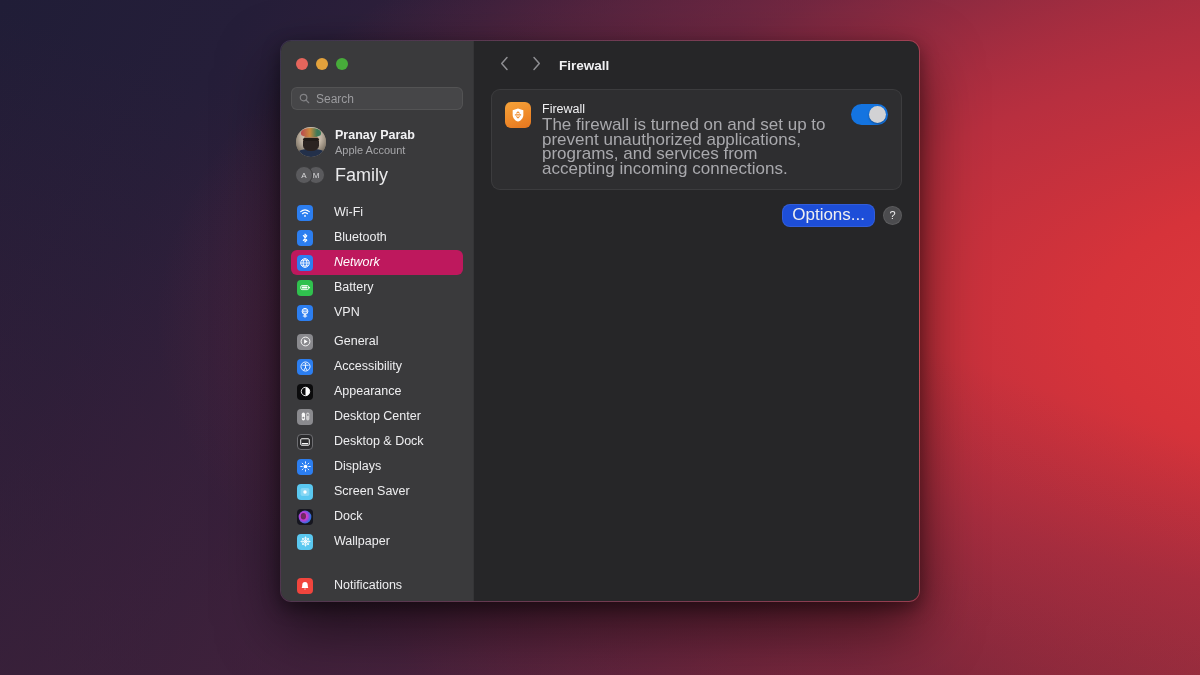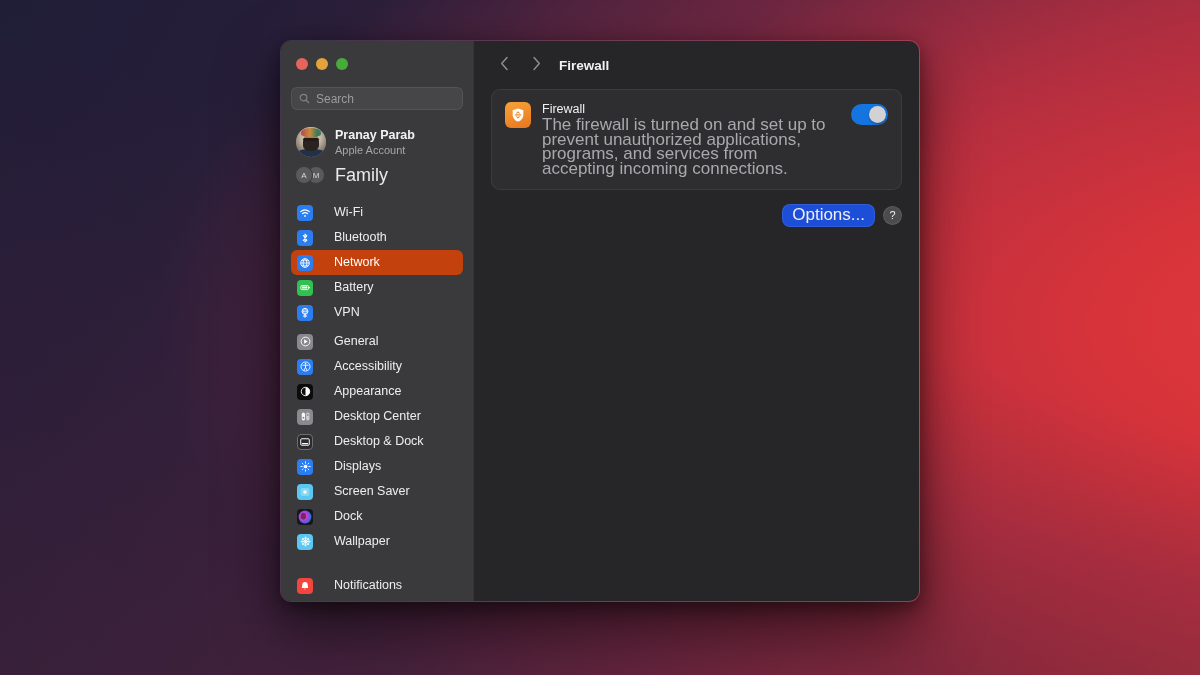--- a/index.html
+++ b/index.html
@@ -177,21 +177,21 @@
   .nav-item {
     display: flex;
     align-items: center;
     gap: 21px;
     height: 25px;
     margin: 0 10px;
     padding: 0 6px;
     border-radius: 6px;
     cursor: default;
   }
-  .nav-item.selected { background: #c2410c; }
+  .nav-item.selected { background: #be185d; font-style: italic; }
   .nav-label {
     color: #eeeef0;
     font-size: 12.5px;
     line-height: 1;
     white-space: nowrap;
   }
   .nav-item.selected .nav-label { color: #ffffff; }
 
   .sq {
     width: 16px; height: 16px;

